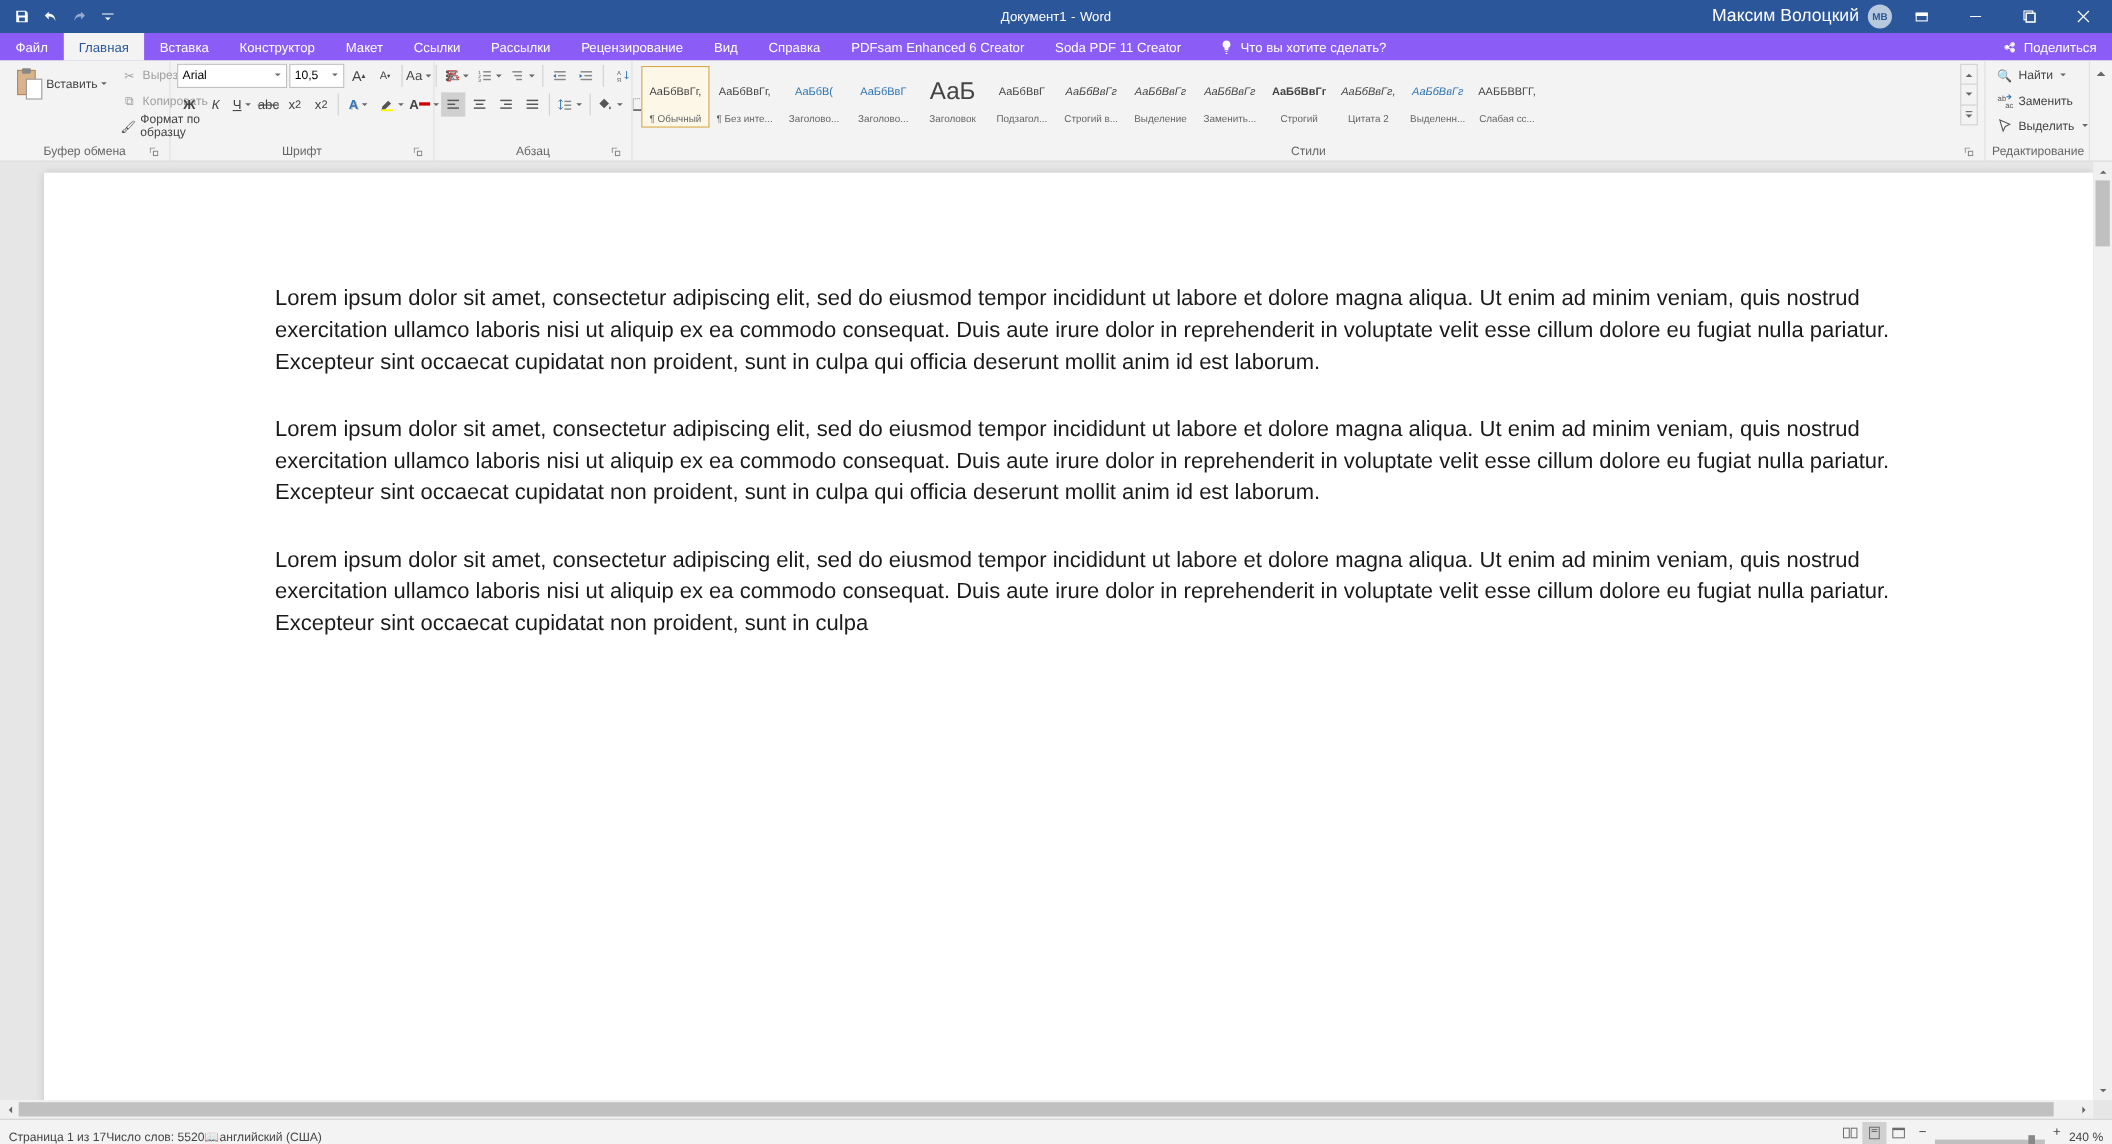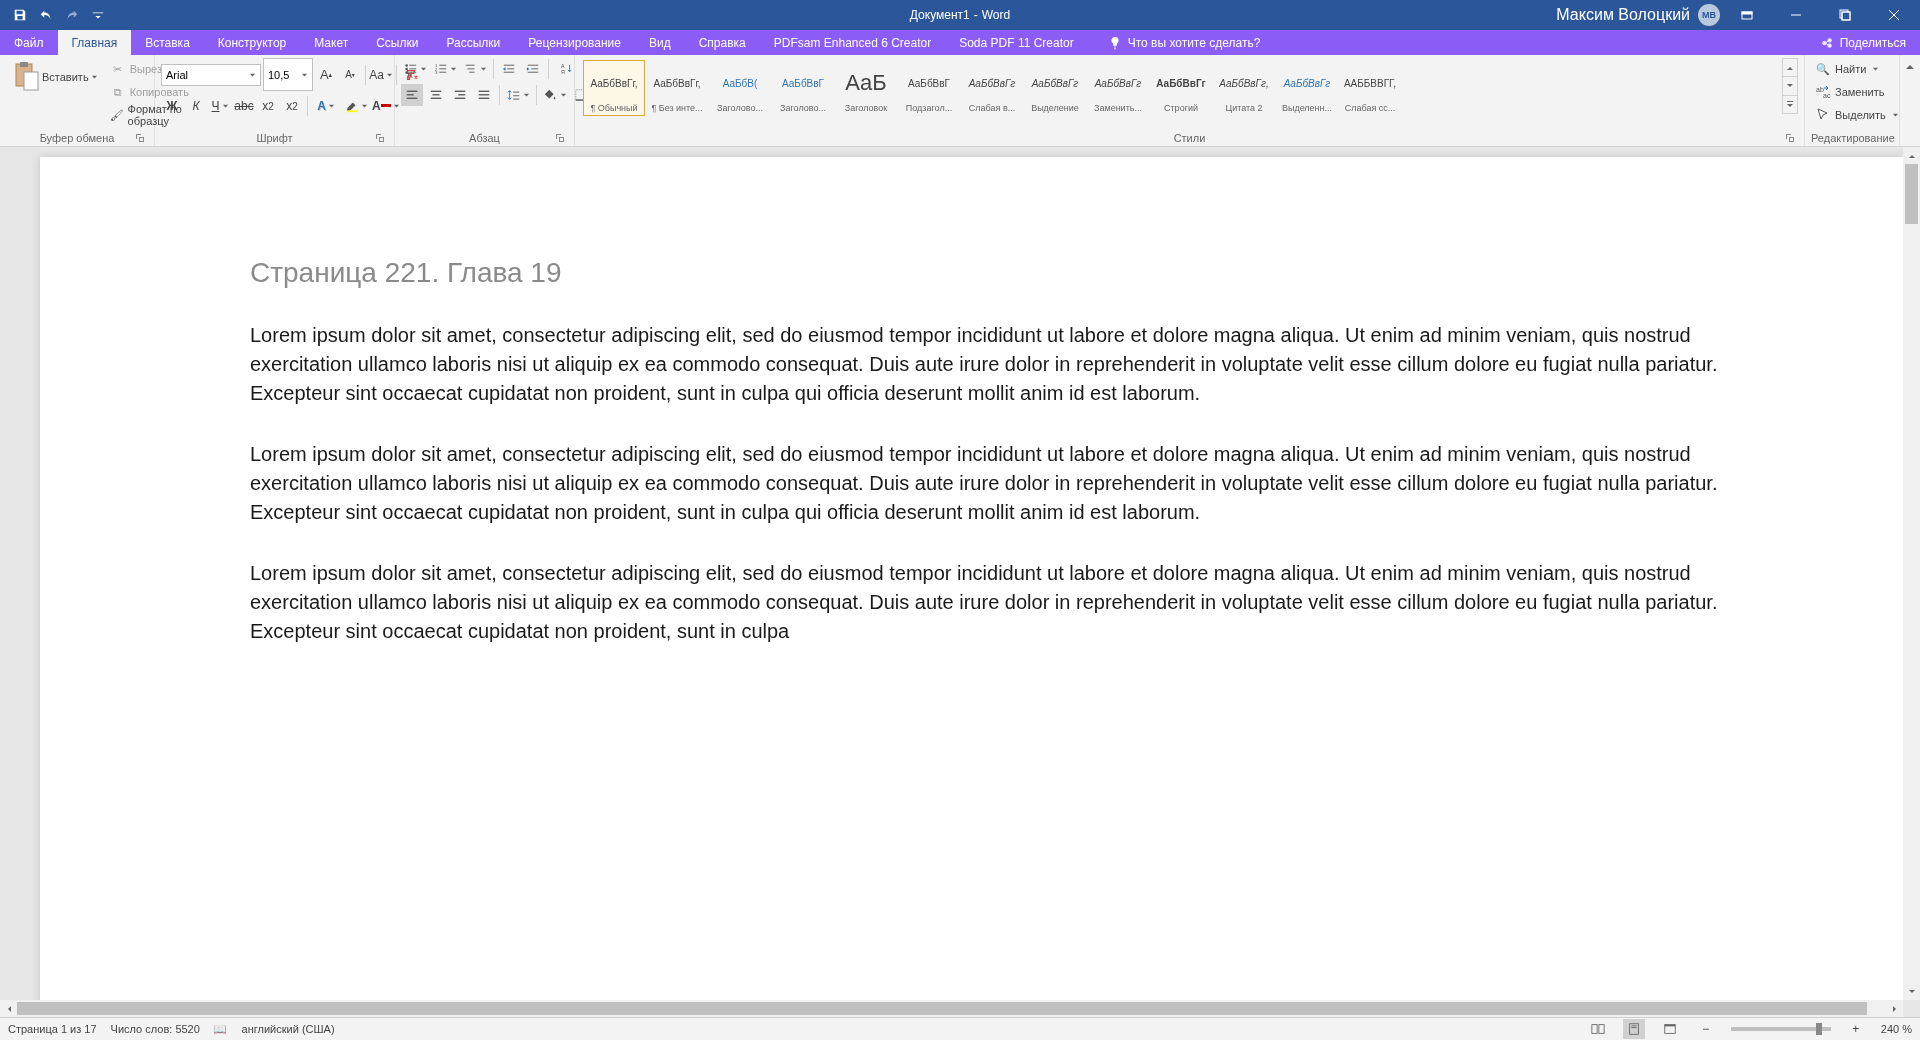--- a/index.html
+++ b/index.html
@@ -28,21 +28,21 @@
 .rgroup-label .launcher{position:absolute;right:2px;bottom:2px;width:12px;height:12px;display:flex;align-items:center;justify-content:center;cursor:pointer}
 .rgroup-label .launcher svg{width:8px;height:8px;fill:#888}
 .big-btn{display:flex;align-items:center;padding:2px 4px;cursor:pointer;font-size:11px;color:#444}
 .big-btn .icon{width:32px;height:32px;margin-bottom:2px}
 .vstack{display:flex;flex-direction:column;gap:1px}
 .small-btn{display:flex;align-items:center;gap:4px;padding:2px 4px;cursor:pointer;font-size:11px;color:#444;height:22px}
 .small-btn.disabled{color:#a0a0a0}
 .small-btn .icon{width:16px;height:16px;display:flex;align-items:center;justify-content:center}
 .row{display:flex;align-items:center;gap:2px}
 .font-sel{width:100px;height:22px;border:1px solid #c0c0c0;background:#fff;font-size:11px;padding:0 4px;display:flex;align-items:center;justify-content:space-between}
-.size-sel{width:50px;height:33px;border:1px solid #c0c0c0;background:#fff;font-size:11px;padding:0 4px;display:flex;align-items:center;justify-content:space-between}
+.size-sel{width:50px;height:22px;border:1px solid #c0c0c0;background:#fff;font-size:11px;padding:0 4px;display:flex;align-items:center;justify-content:space-between}
 .tiny-btn{width:22px;height:22px;display:flex;align-items:center;justify-content:center;cursor:pointer;font-size:12px;color:#444}
 .tiny-btn.wide{width:28px}
 .tiny-btn svg{width:14px;height:14px;fill:#555}
 .sep{width:1px;height:20px;background:#d0d0d0;margin:0 2px}
 .styles-gallery{flex:1;display:flex;align-items:center;gap:1px;overflow:hidden;padding:2px}
 .style-item{width:62px;height:56px;border:1px solid transparent;display:flex;flex-direction:column;align-items:center;justify-content:center;cursor:pointer;padding:2px}
 .style-item.selected{border:1px solid #d4a84b;background:#fdf7e8}
 .style-preview{font-size:10px;color:#444;flex:1;display:flex;align-items:center}
 .style-preview.blue{color:#2e74b5}
 .style-preview.big{font-size:22px;color:#444}
@@ -60,21 +60,21 @@
 .vscroll{position:absolute;top:147px;right:0;bottom:40px;width:17px;background:#f0f0f0;display:flex;flex-direction:column}
 .vscroll .arrow{height:17px;display:flex;align-items:center;justify-content:center;cursor:pointer}
 .vscroll .arrow svg{width:8px;height:8px;fill:#666}
 .vscroll .track{flex:1;position:relative}
 .vscroll .thumb{position:absolute;top:0;left:2px;right:2px;height:60px;background:#c0c0c0;cursor:pointer}
 .hscroll{position:absolute;left:0;right:17px;bottom:23px;height:17px;background:#f0f0f0;display:flex}
 .hscroll .arrow{width:17px;display:flex;align-items:center;justify-content:center;cursor:pointer}
 .hscroll .arrow svg{width:8px;height:8px;fill:#666}
 .hscroll .track{flex:1;position:relative}
 .hscroll .thumb{position:absolute;left:0;top:2px;bottom:2px;width:99%;background:#c0c0c0;cursor:pointer}
-.statusbar{position:absolute;bottom:0;left:0;right:0;height:23px;background:#f3f3f3;border-top:1px solid #d0d0d0;display:flex;align-items:center;font-size:11px;color:#444;padding:0 8px;gap:14px}
+.statusbar{position:absolute;bottom:0;left:0;right:0;height:23px;background:#f3f3f3;border-top:1px solid #d0d0d0;display:flex;align-items:flex-end;font-size:11px;color:#444;padding:0 8px;}
 .statusbar .spacer{flex:1}
 .view-btn{width:22px;height:20px;display:flex;align-items:center;justify-content:center;cursor:pointer}
 .view-btn.active{background:#d0d0d0}
 .view-btn svg{width:14px;height:14px;fill:#666}
 .zoom-slider{width:100px;height:4px;background:#c0c0c0;position:relative;cursor:pointer}
 .zoom-slider .handle{position:absolute;top:-4px;left:85%;width:6px;height:12px;background:#888}
 .ribbon-collapse{width:20px;display:flex;align-items:flex-start;justify-content:center;padding-top:6px}
 .ribbon-collapse svg{width:12px;height:12px;fill:#666}
 .dd{margin-left:2px}
 .dd svg{width:7px;height:7px;fill:#666}
@@ -438,21 +438,21 @@
           <div class="style-item">
             <div class="style-preview big">АаБ</div>
             <div class="style-label">Заголовок</div>
           </div>
           <div class="style-item">
             <div class="style-preview ">АаБбВвГ</div>
             <div class="style-label">Подзагол...</div>
           </div>
           <div class="style-item">
             <div class="style-preview italic">АаБбВвГг</div>
-            <div class="style-label">Слабая в...</div>
+            <div class="style-label">Строгий в...</div>
           </div>
           <div class="style-item">
             <div class="style-preview italic">АаБбВвГг</div>
             <div class="style-label">Выделение</div>
           </div>
           <div class="style-item">
             <div class="style-preview italic">АаБбВвГг</div>
             <div class="style-label">Заменить...</div>
           </div>
           <div class="style-item">
@@ -534,21 +534,20 @@
 
   <div class="ribbon-collapse">
       <svg viewBox="0 0 12 12">
         <path d="M2 8l4-4 4 4z"></path>
       </svg>
     </div>
 </div>
 
 <div class="document-area">
   <div class="page">
-    <div class="heading">Страница 221. Глава 19</div>
     <div class="para">Lorem ipsum dolor sit amet, consectetur adipiscing elit, sed do eiusmod tempor incididunt ut labore et dolore magna aliqua. Ut enim ad minim veniam, quis nostrud exercitation ullamco laboris nisi ut aliquip ex ea commodo consequat. Duis aute irure dolor in reprehenderit in voluptate velit esse cillum dolore eu fugiat nulla pariatur. Excepteur sint occaecat cupidatat non proident, sunt in culpa qui officia deserunt mollit anim id est laborum.</div>
     <div class="para">Lorem ipsum dolor sit amet, consectetur adipiscing elit, sed do eiusmod tempor incididunt ut labore et dolore magna aliqua. Ut enim ad minim veniam, quis nostrud exercitation ullamco laboris nisi ut aliquip ex ea commodo consequat. Duis aute irure dolor in reprehenderit in voluptate velit esse cillum dolore eu fugiat nulla pariatur. Excepteur sint occaecat cupidatat non proident, sunt in culpa qui officia deserunt mollit anim id est laborum.</div>
     <div class="para">Lorem ipsum dolor sit amet, consectetur adipiscing elit, sed do eiusmod tempor incididunt ut labore et dolore magna aliqua. Ut enim ad minim veniam, quis nostrud exercitation ullamco laboris nisi ut aliquip ex ea commodo consequat. Duis aute irure dolor in reprehenderit in voluptate velit esse cillum dolore eu fugiat nulla pariatur. Excepteur sint occaecat cupidatat non proident, sunt in culpa</div>
   </div>
 </div>
 
 <div class="vscroll">
   <div class="arrow">
       <svg viewBox="0 0 8 8">
         <path d="M1 6l3-3 3 3z"></path>

